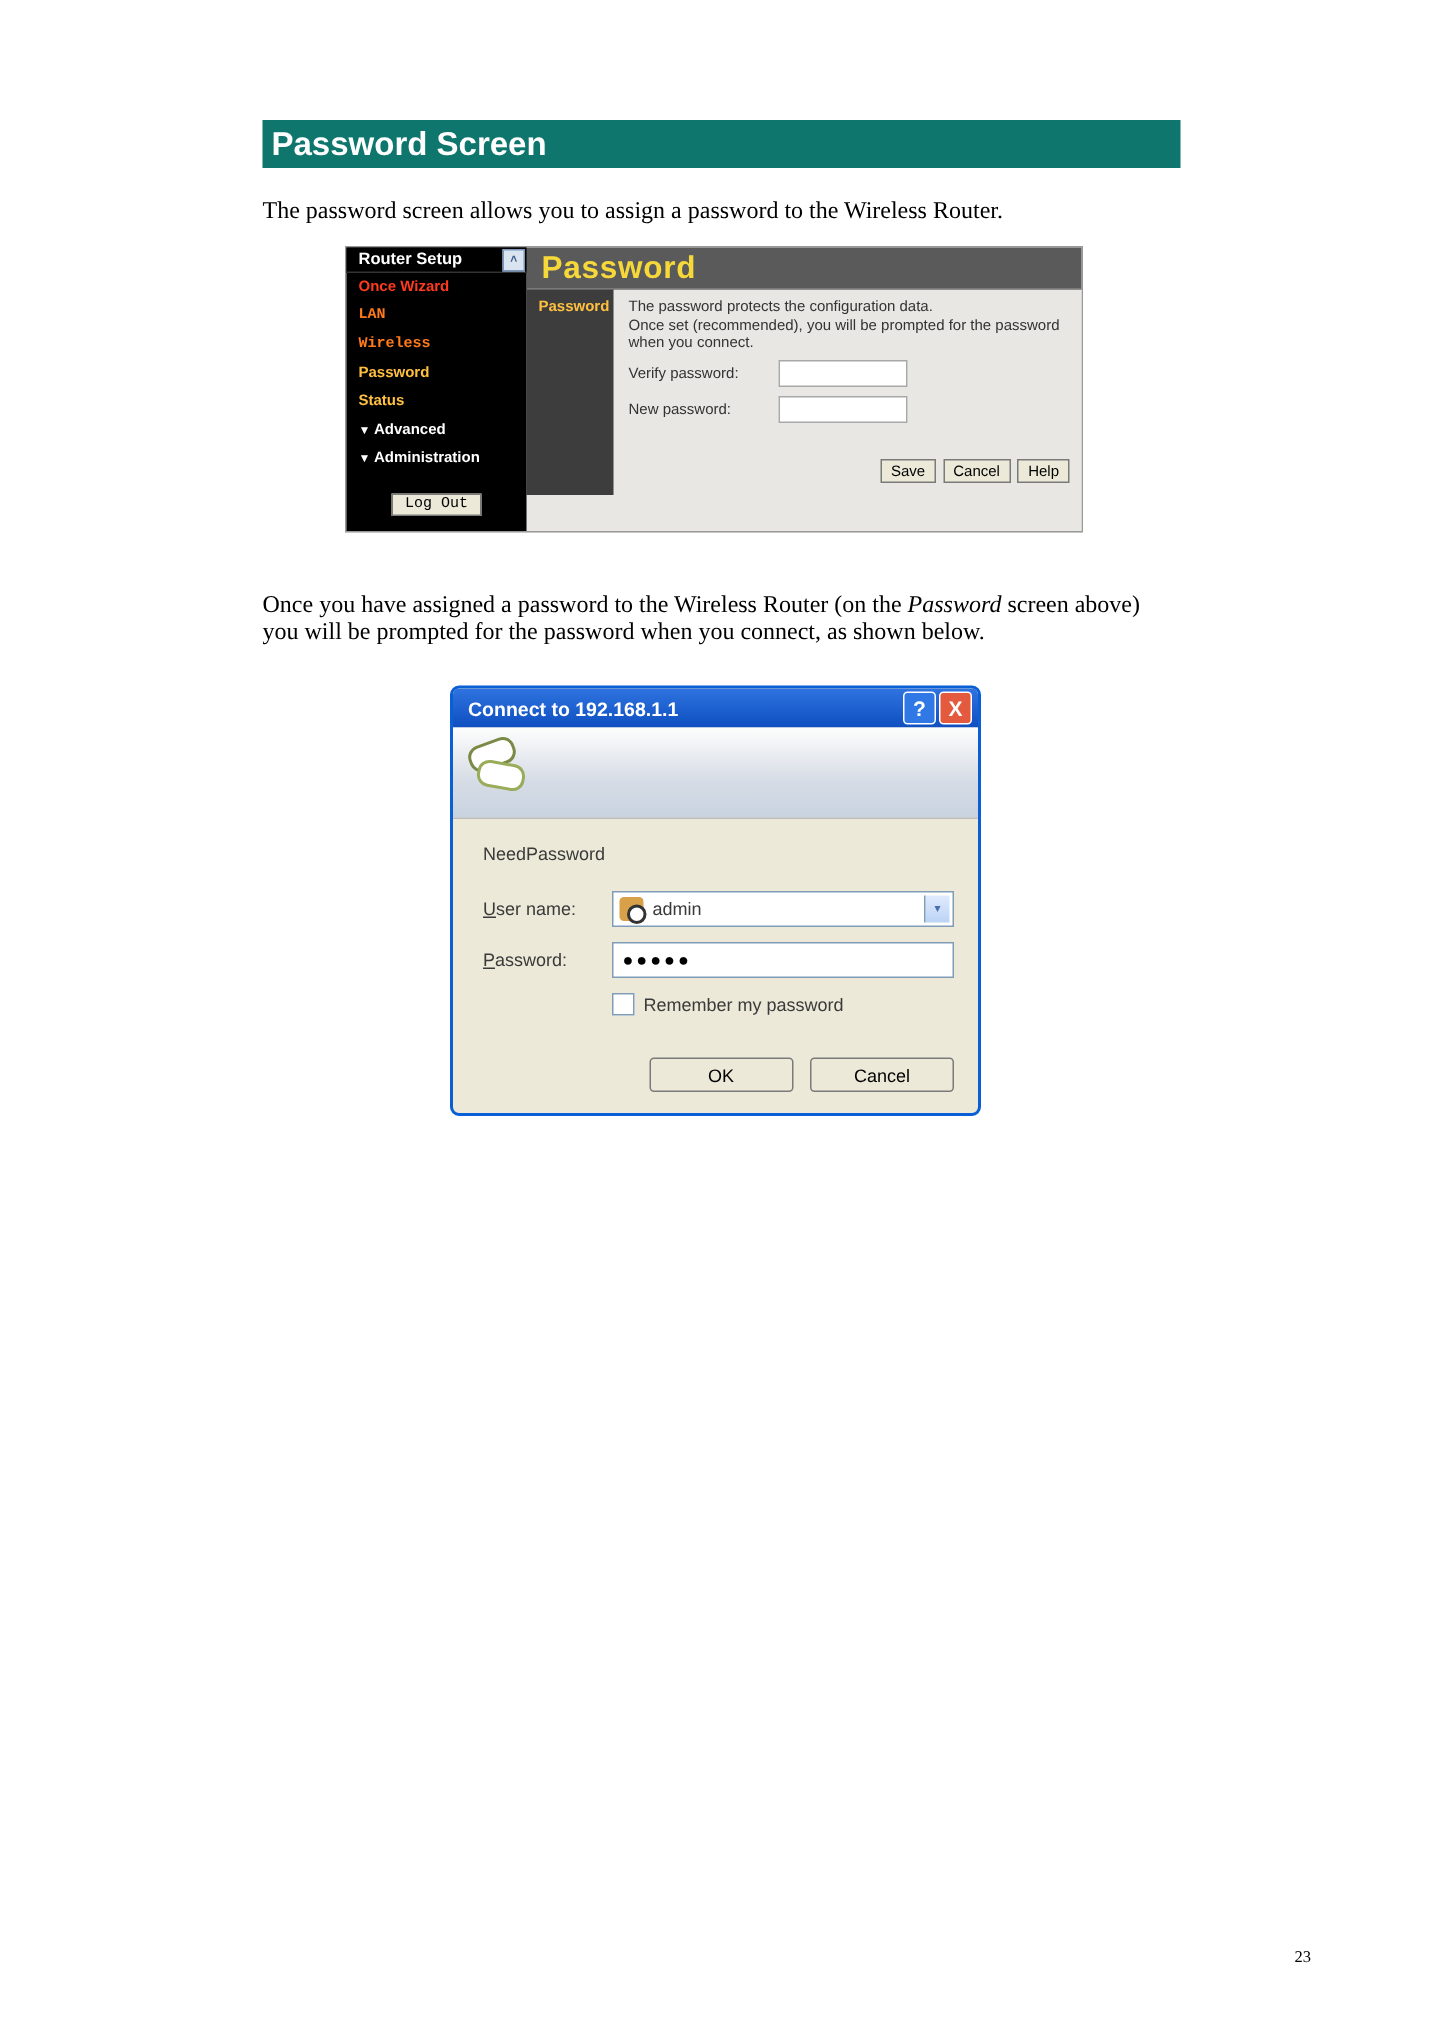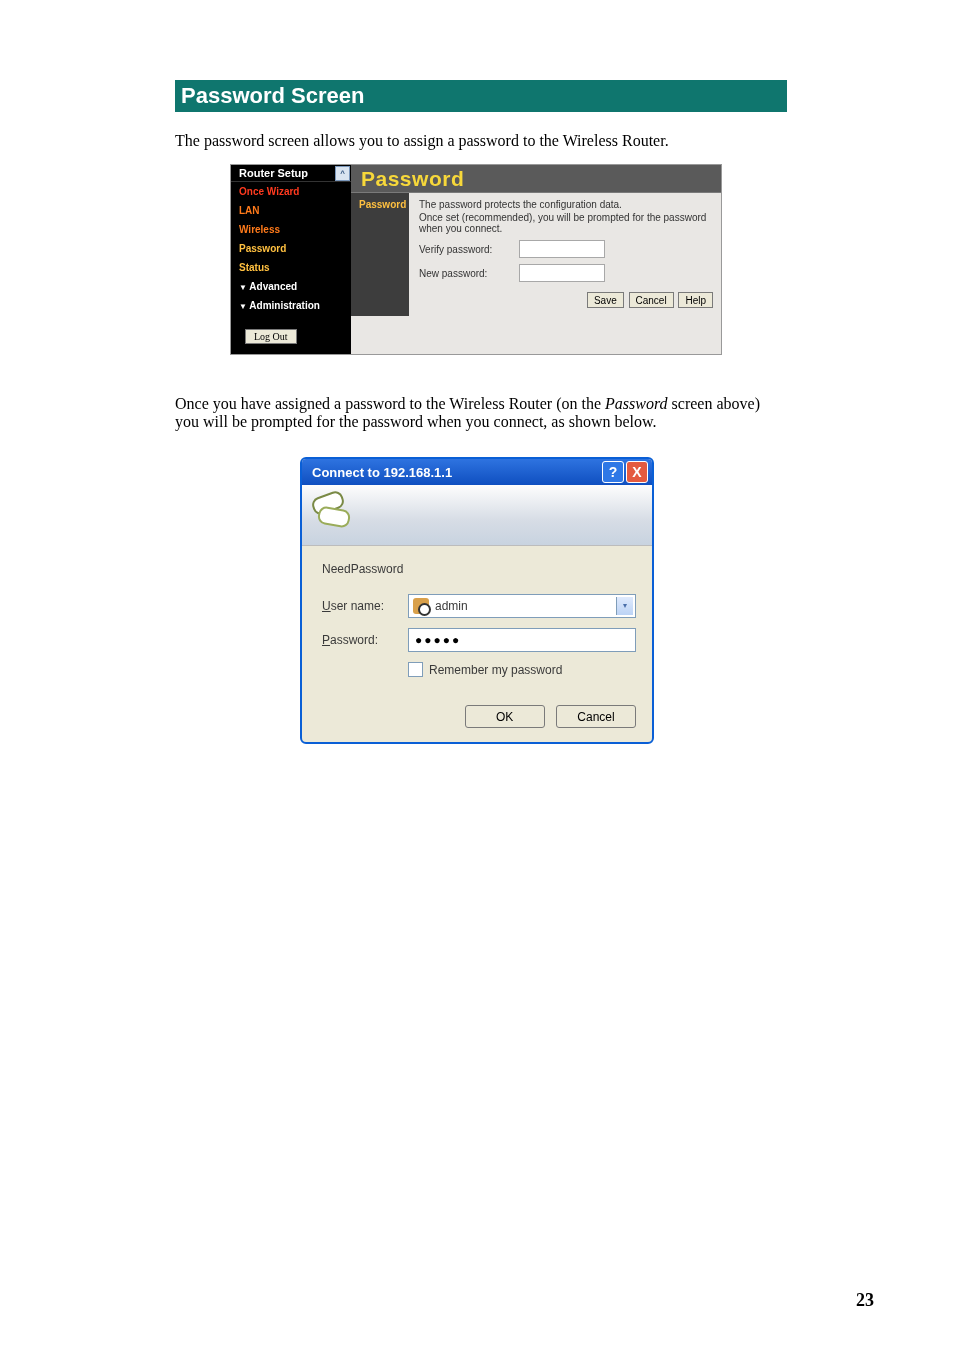--- a/index.html
+++ b/index.html
@@ -68,32 +68,33 @@
     font-size: 8px;
     line-height: 12px;
     text-align: center;
     color: #3b5d86;
   }
   .rs-side-item {
     padding: 4px 0 4px 8px;
     cursor: pointer;
   }
   .rs-side-red { color: #ff3a1f; font-weight: bold; }
-  .rs-side-orange { color: #ff7a1a; font-weight: bold; }
+  .rs-side-orange { color: #ff7a1a; font-weight: bold; font-family: Liberation Mono, monospace; }
   .rs-side-pw { color: #ffc040; font-weight: bold; }
   .rs-side-status { color: #ffc040; font-weight: bold; }
   .rs-side-group { color: #ffffff; font-weight: bold; }
   .tri { font-size: 8px; }
   .rs-logout-wrap { padding: 14px 0 0 14px; }
   .rs-logout {
-    font-family: Liberation Serif, serif;
+    font-family: Liberation Mono, monospace;
     font-size: 10px;
     background: #ece9d8;
     border: 1px solid #7a7a7a;
     padding: 1px 8px;
+    margin-left: 16px;
   }
   .rs-main { flex: 1; background: #e9e7e4; }
   .rs-title {
     color: #f7d83a;
     font-family: Arial, Helvetica, sans-serif;
     font-weight: bold;
     font-size: 21px;
     letter-spacing: .5px;
     padding: 2px 0 1px 10px;
     background: #5a5a5a;
@@ -114,21 +115,21 @@
   .rs-form-col p { margin: 0 0 2px 0; }
   .rs-field-row { display: flex; align-items: center; margin-top: 6px; }
   .rs-field-row label { width: 100px; }
   .rs-input {
     width: 80px;
     height: 14px;
     border: 1px solid #a8a8a8;
     background: #fff;
     font-size: 10px;
   }
-  .rs-buttons { text-align: right; margin-top: 10px; }
+  .rs-buttons { text-align: right; margin-top: 24px; }
   .rs-btn {
     font-family: Tahoma, Arial, sans-serif;
     font-size: 10px;
     background: #ece9d8;
     border: 1px solid #7a7a7a;
     padding: 0 6px;
     height: 16px;
     margin-left: 2px;
   }
   .mid-para {
@@ -245,33 +246,32 @@
   .cd-checkbox {
     width: 13px; height: 13px;
     border: 1px solid #7f9db9;
     background: #fff;
     margin-right: 6px;
   }
   .cd-buttons { text-align: right; margin-top: 28px; }
   .cd-btn {
     font-family: Tahoma, Arial, sans-serif;
     font-size: 12px;
-    width: 80px;
+    width: 96px;
     height: 23px;
     background: #ece9d8;
     border: 1px solid #7a7a7a;
     border-radius: 3px;
     margin-left: 8px;
   }
   .page-number {
     position: absolute;
     bottom: 40px;
     right: 80px;
-    font-size: 18px;
-    font-weight: bold;
+    font-size: 11px;
   }
 </style>
 </head>
 <body>
 
 <div class="page">
 
   <div class="section-banner">Password Screen</div>
 
   <p class="intro">The password screen allows you to assign a password to the Wireless Router.</p>

